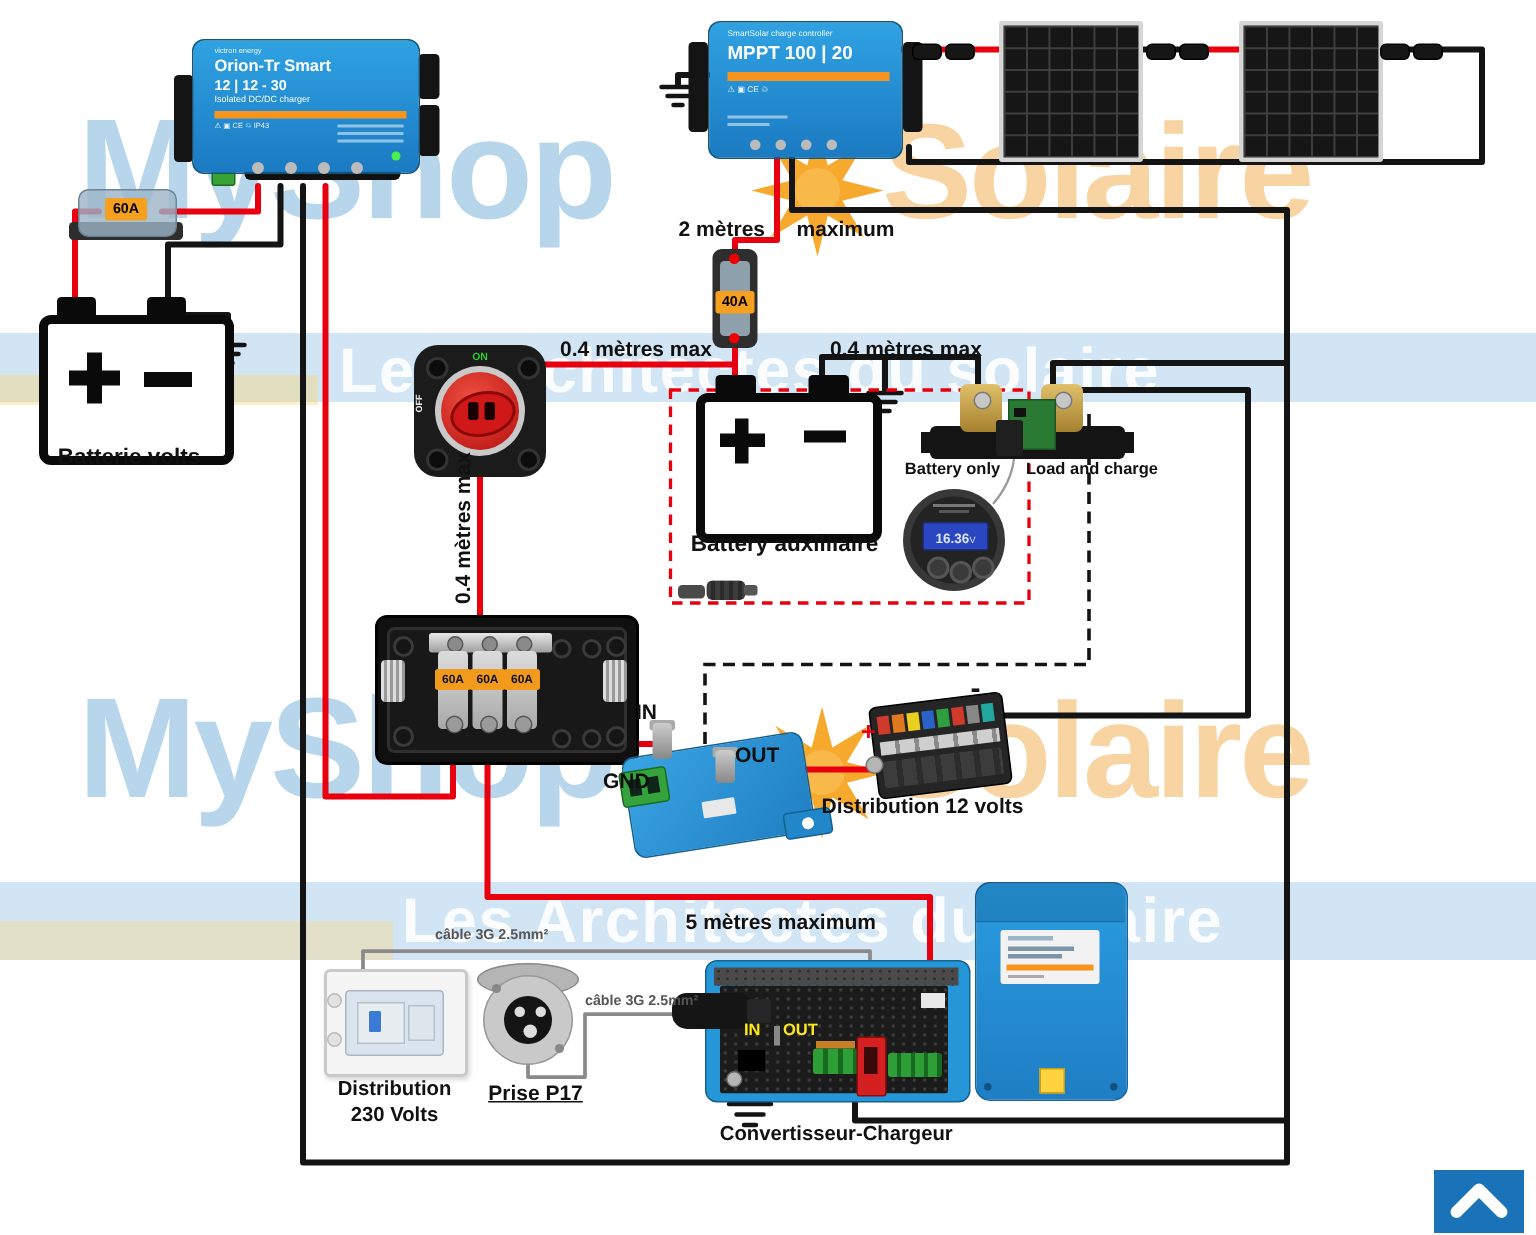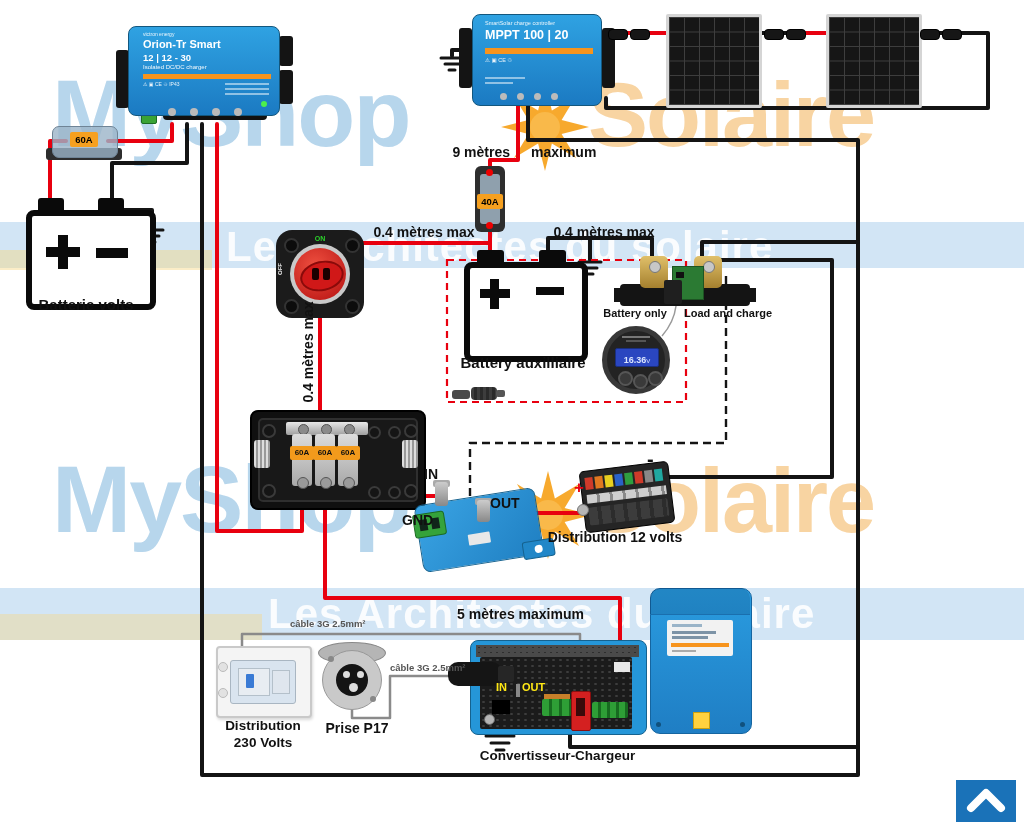--- a/index.html
+++ b/index.html
@@ -158,21 +158,21 @@
 
   <div class="panel" style="left:666px;top:14px;"></div>
   <div class="panel" style="left:826px;top:14px;"></div>
   <div class="mc4" style="left:608px;top:29px;"></div>
   <div class="mc4" style="left:630px;top:29px;"></div>
   <div class="mc4" style="left:764px;top:29px;"></div>
   <div class="mc4" style="left:786px;top:29px;"></div>
   <div class="mc4" style="left:920px;top:29px;"></div>
   <div class="mc4" style="left:942px;top:29px;"></div>
 
-  <div class="lbl" style="left:438px;top:144px;width:72px;text-align:right;">9 mètres</div>
+  <div class="lbl" style="left:438px;top:144px;width:72px;text-align:right;">2 mètres</div>
   <div class="lbl" style="left:531px;top:144px;text-align:right;">maximum</div>
 
   <div class="comp">
     <div class="abs" style="left:475px;top:166px;width:30px;height:66px;background:#2e2e2e;border-radius:6px;"></div>
     <div class="abs" style="left:480px;top:174px;width:20px;height:50px;background:rgba(160,180,195,0.85);border-radius:3px;"></div>
     <div class="scrw" style="left:486px;top:169px;width:7px;height:7px;background:#e00;z-index:5;"></div>
     <div class="scrw" style="left:486px;top:222px;width:7px;height:7px;background:#e00;z-index:5;"></div>
     <div class="abs" style="left:477px;top:194px;width:26px;height:15px;background:#f6a01f;border-radius:2px;font-size:9.5px;font-weight:bold;text-align:center;line-height:15px;z-index:5;">40A</div>
   </div>
 
@@ -327,21 +327,21 @@
   <div class="comp">
     <div class="abs" style="left:318px;top:642px;width:66px;height:20px;background:#b5b5b5;border:1px solid #888;border-radius:50%;"></div>
     <div class="abs" style="left:322px;top:650px;width:58px;height:58px;background:#c9c9c9;border:1px solid #999;border-radius:50%;"></div>
     <div class="abs" style="left:336px;top:664px;width:32px;height:32px;background:#141414;border-radius:50%;"></div>
     <div class="scrw" style="left:343px;top:671px;width:7px;height:7px;background:#ddd;"></div>
     <div class="scrw" style="left:357px;top:671px;width:7px;height:7px;background:#ddd;"></div>
     <div class="scrw" style="left:349px;top:683px;width:9px;height:9px;background:#ddd;"></div>
     <div class="scrw" style="left:328px;top:656px;width:6px;height:6px;background:#888;"></div>
     <div class="scrw" style="left:370px;top:696px;width:6px;height:6px;background:#888;"></div>
   </div>
-  <div class="lbl ctr" style="left:305px;top:720px;width:104px;">Prise P17</div>
+  <div class="lbl ctr" style="left:305px;top:720px;width:104px;text-decoration:underline;">Prise P17</div>
 
   <div class="comp">
     <div class="abs" style="left:470px;top:640px;width:175px;height:93px;background:#2596d8;border:1px solid #15628f;border-radius:8px;"></div>
     <div class="abs" style="left:476px;top:645px;width:163px;height:12px;background:#4a4a4a;background-image:radial-gradient(#2e2e2e 1px,transparent 1.3px);background-size:6px 5px;"></div>
     <div class="abs" style="left:480px;top:657px;width:152px;height:72px;background:#1b1b1b;border-radius:2px;background-image:radial-gradient(#3d3d3d 1.1px,transparent 1.3px);background-size:7px 6px;"></div>
     <div class="abs" style="left:614px;top:662px;width:16px;height:10px;background:#e8e8e8;"></div>
     <div class="abs" style="left:516px;top:684px;width:4px;height:13px;background:#888;"></div>
     <div class="abs" style="left:544px;top:694px;width:26px;height:5px;background:#c77f2a;"></div>
     <div class="abs" style="left:542px;top:699px;width:30px;height:17px;background:#2e9e36;background-image:repeating-linear-gradient(90deg,#2e9e36 0 7px,#176b20 7px 10px);border-radius:2px;"></div>
     <div class="abs" style="left:592px;top:702px;width:36px;height:16px;background:#2e9e36;background-image:repeating-linear-gradient(90deg,#2e9e36 0 6px,#176b20 6px 9px);border-radius:2px;"></div>

